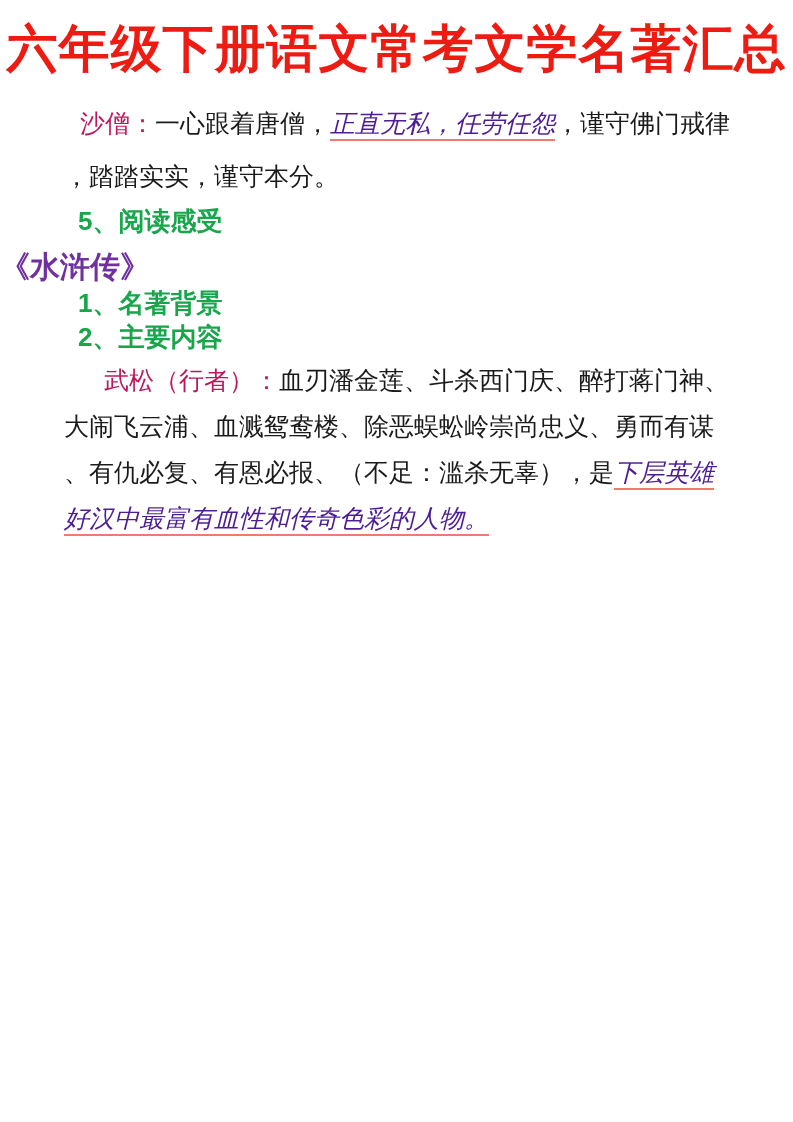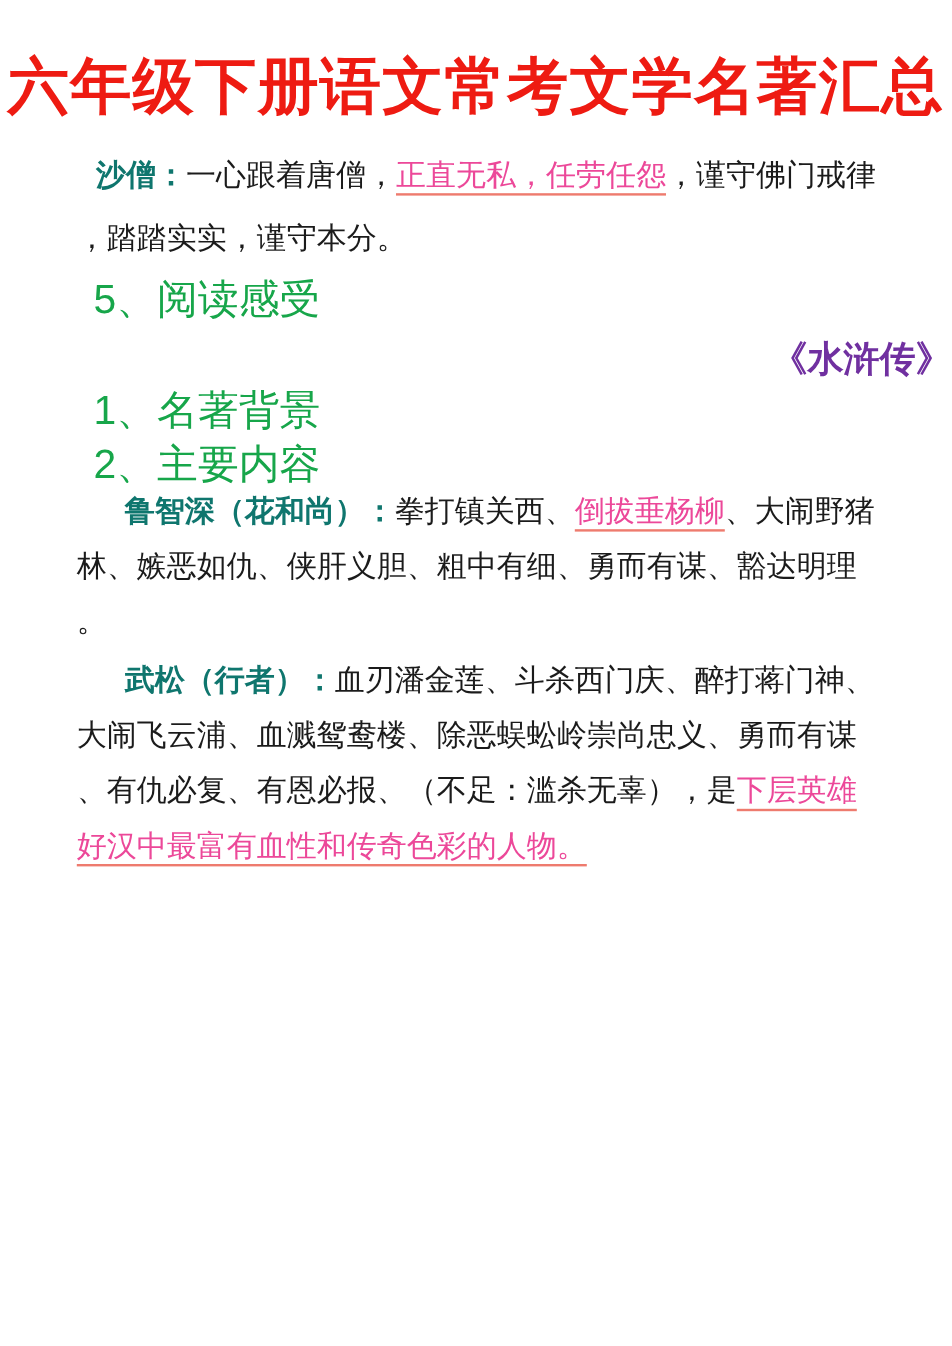--- a/index.html
+++ b/index.html
@@ -5,21 +5,21 @@
   html, body {
     margin: 0;
     padding: 0;
     background: #ffffff;
   }
   .page {
     position: relative;
     width: 793px;
     height: 1122px;
     box-sizing: border-box;
-    padding-top: 40px;
+    padding-top: 17px;
     background: #ffffff;
     overflow: hidden;
     font-family: "Liberation Sans", "DejaVu Sans", sans-serif;
   }
   .title {
     margin: 0;
     font-size: 51px;
     line-height: 1.25;
     font-weight: 700;
     letter-spacing: 1px;
@@ -31,59 +31,60 @@
     margin: 0 58px 0 64px;
     font-size: 25px;
     line-height: 1.85;
     color: #1b1b1b;
     line-break: anywhere;
     overflow-wrap: anywhere;
     text-align: left;
   }
   .h-green {
     margin: 0 58px 0 78px;
-    font-size: 34px;
+    font-size: 26px;
     line-height: 1.3;
-    font-weight: 400;
+    font-weight: 700;
     color: #17a64a;
   }
   .book-title {
     margin: 8px 0 0 0;
     font-size: 30px;
     line-height: 1.35;
     font-weight: 700;
-    text-align: right;
+    text-align: left;
     color: #7030a0;
   }
   
   .p-shaseng     { margin-top: 16px; line-height: 2.12; text-indent: 16px; }
   .h-reading     { margin-top: 2px; }
   .p-reading     { margin-top: -8px; text-indent: 20px; }
   .h-background  { margin-top: 0; }
   .p-background  { margin-top: 0;  text-indent: 14px; }
   .h-content     { margin-top: 0; }
   .p-content     { margin-top: -4px; text-indent: 44px; }
   .h-characters  { margin-top: 12px; }
   .p-lu          { margin-top: -6px; text-indent: 40px; }
   .p-wu          { margin-top: 2px;  text-indent: 40px; }
   
   .run-black {
     color: #1b1b1b;
     text-align: right;
   }
   .run-red-u {
-    color: #ec4899;
+    color: #4c1d95;
     text-decoration: underline;
     text-decoration-color: #ee7b6e;
     text-decoration-thickness: 2px;
     text-underline-offset: 7px;
+    font-style: italic;
   }
   .run-label-red {
-    color: #0f766e;
-    font-weight: 700;
+    color: #be185d;
+    font-weight: 400;
   }
 </style>
 </head>
 <body>
 
 <div class="page">
 
   <h1 class="title">六年级下册语文常考文学名著汇总</h1>
 
   <p class="para p-shaseng"><span class="run-label-red">沙僧：</span><span class="run-black">一心跟着唐僧，</span><span class="run-red-u">正直无私，任劳任怨</span><span class="run-black">，谨守佛门戒律，踏踏实实，谨守本分。</span></p>
@@ -93,17 +94,16 @@
 
   <h2 class="book-title">《水浒传》</h2>
 
   <h3 class="h-green h-background">1、名著背景</h3>
 
 
   <h3 class="h-green h-content">2、主要内容</h3>
 
 
 
-  <p class="para p-lu"><span class="run-label-red">鲁智深（花和尚）：</span><span class="run-black">拳打镇关西、</span><span class="run-red-u">倒拔垂杨柳</span><span class="run-black">、大闹野猪林、嫉恶如仇、侠肝义胆、粗中有细、勇而有谋、豁达明理。</span></p>
 
   <p class="para p-wu"><span class="run-label-red">武松（行者）：</span><span class="run-black">血刃潘金莲、斗杀西门庆、醉打蒋门神、大闹飞云浦、血溅鸳鸯楼、除恶蜈蚣岭崇尚忠义、勇而有谋、有仇必复、有恩必报、（不足：滥杀无辜），是</span><span class="run-red-u">下层英雄好汉中最富有血性和传奇色彩的人物。</span></p>
 
 </div>
 
 </body></html>

